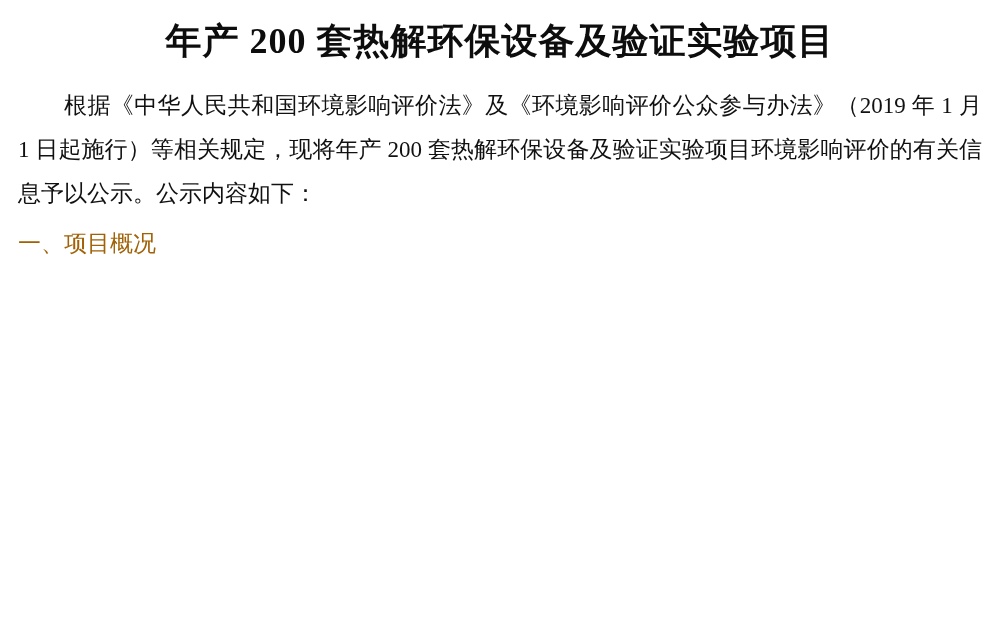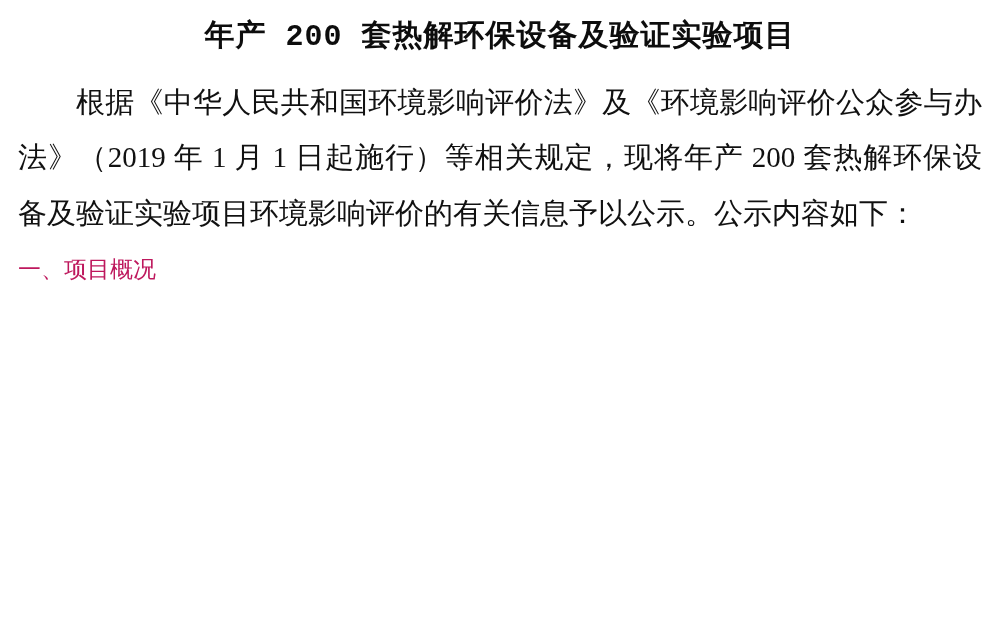--- a/index.html
+++ b/index.html
@@ -19,46 +19,45 @@
     height: 620px;
     box-sizing: border-box;
     padding: 10px 18px 0 18px;
     position: relative;
   }
   .title-block {
     text-align: center;
     margin-top: 4px;
   }
   .title-line {
-    font-size: 30px;
+    font-size: 36px;
     font-weight: 700;
     letter-spacing: 1px;
     line-height: 1.55;
     color: #0d0d0d;
-    font-family: Liberation Mono, monospace;
   }
   .body-block {
     margin-top: 14px;
   }
   .para {
-    font-size: 29px;
+    font-size: 23px;
     line-height: 1.92;
     text-align: justify;
     text-justify: inter-ideograph;
     margin: 0 0 2px 0;
     color: #111111;
   }
   .indent {
     text-indent: 2em;
   }
   .heading {
     font-size: 23px;
     line-height: 1.92;
     margin: 6px 0 0 0;
-    color: #be185d;
+    color: #a16207;
   }
   sup {
     font-size: 0.62em;
     vertical-align: super;
     line-height: 0;
   }
 </style>
 </head>
 <body>
 

